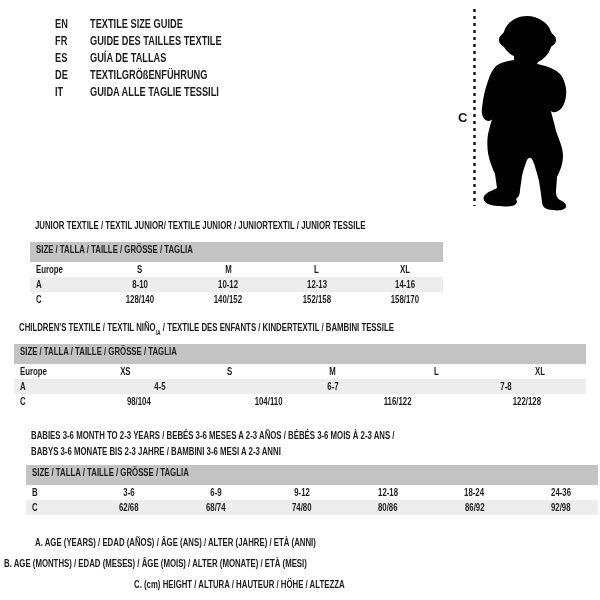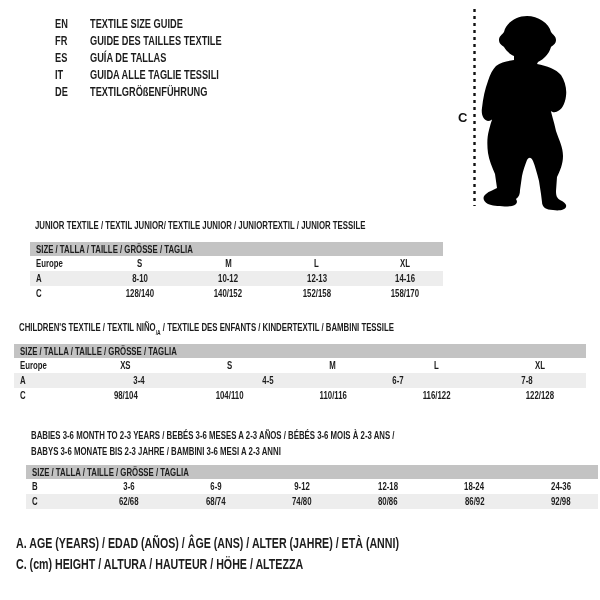--- a/index.html
+++ b/index.html
@@ -11,29 +11,29 @@
   .cxc{transform-origin:50% 50%;}
   
   .langs{position:absolute;left:23px;top:15px;font-size:13px;font-weight:700;}
   .lrow{display:flex;height:17px;line-height:17px;}
   .lcode{width:35px;padding-left:32px;}
   
   .figure{position:absolute;left:450px;top:4px;}
   
   .tbl{position:absolute;font-weight:700;font-size:11px;}
   .ttl{height:16px;line-height:16px;padding-left:5px;}
-  .bar{margin-top:9px;height:14px;line-height:14px;background:var(--bar,#c3c3c3);padding-left:6px;}
+  .bar{margin-top:9px;height:20px;line-height:14px;background:var(--bar,#c3c3c3);padding-left:6px;}
   .tbl.tight .bar{margin-top:6px;}
   .row{display:flex;height:15px;line-height:15px;gap:12px;}
   .row.stripe{background:var(--stripe,#ededed);}
   .cell{text-align:center;}
   .cell.lab{text-align:left;padding-left:6px;flex:none;}
   .sb{font-size:7px;position:relative;top:1px;}
   
-  .legend{position:absolute;left:16px;top:532px;font-size:15px;font-weight:700;}
+  .legend{position:absolute;left:4px;top:532px;font-size:11px;font-weight:700;text-align:right;}
   .legend div{height:21px;line-height:21px;}
 </style>
 </head>
 <body>
 
 <div class="stage" style="--txt: #1c1c1c; --bar: #c3c3c3; --stripe: #ededed;">
 
   <div class="langs">
       <div class="lrow">
      <span class="lcode"><span class="cx">EN</span></span>
@@ -41,26 +41,26 @@
    </div>
       <div class="lrow">
      <span class="lcode"><span class="cx">FR</span></span>
      <span><span class="cx">GUIDE DES TAILLES TEXTILE</span></span>
    </div>
       <div class="lrow">
      <span class="lcode"><span class="cx">ES</span></span>
      <span><span class="cx">GUÍA DE TALLAS</span></span>
    </div>
       <div class="lrow">
+     <span class="lcode"><span class="cx">DE</span></span>
+     <span><span class="cx">TEXTILGRÖßENFÜHRUNG</span></span>
+   </div>
+      <div class="lrow">
      <span class="lcode"><span class="cx">IT</span></span>
      <span><span class="cx">GUIDA ALLE TAGLIE TESSILI</span></span>
-   </div>
-      <div class="lrow">
-     <span class="lcode"><span class="cx">DE</span></span>
-     <span><span class="cx">TEXTILGRÖßENFÜHRUNG</span></span>
    </div>
     </div>
 
   <div class="figure">
     <svg width="125" height="208" viewBox="450 4 125 208">
       <line x1="474.5" y1="9" x2="474.5" y2="206" stroke="#111" stroke-width="2.4" stroke-dasharray="3 4"></line>
       <text x="458" y="122" font-size="13" font-weight="bold" fill="#111">C</text>
       <path fill="#000" d="
         M527,16 C538,16 549,23 551,32 C553,35 556,36 556,40 C556,44 553,45 551,47
         C549,54 544,59 538,62 L537,64 C547,66 556,69 561,75 C565,81 567,89 566,96
@@ -110,30 +110,28 @@
       <div class="row">
         <div class="cell lab" style="width:48px"><span class="cx">Europe</span></div>
         <div class="cell" style="flex:1"><span class="cxc">XS</span></div>
         <div class="cell" style="flex:1"><span class="cxc">S</span></div>
         <div class="cell" style="flex:1"><span class="cxc">M</span></div>
         <div class="cell" style="flex:1"><span class="cxc">L</span></div>
         <div class="cell" style="flex:1"><span class="cxc">XL</span></div>
       </div>
       <div class="row stripe">
         <div class="cell lab" style="width:48px"><span class="cx">A</span></div>
-        <div class="cell" style="flex:1"><span class="cxc">3-4</span></div>
         <div class="cell" style="flex:1"><span class="cxc">4-5</span></div>
         <div class="cell" style="flex:1"><span class="cxc">6-7</span></div>
         <div class="cell" style="flex:1"><span class="cxc">7-8</span></div>
       </div>
       <div class="row">
         <div class="cell lab" style="width:48px"><span class="cx">C</span></div>
         <div class="cell" style="flex:1"><span class="cxc">98/104</span></div>
         <div class="cell" style="flex:1"><span class="cxc">104/110</span></div>
-        <div class="cell" style="flex:1"><span class="cxc">110/116</span></div>
         <div class="cell" style="flex:1"><span class="cxc">116/122</span></div>
         <div class="cell" style="flex:1"><span class="cxc">122/128</span></div>
       </div>
     </div>
   <div class="tbl tight" id="t2" style="left:26px;top:427px;width:572px;">
       <div class="ttl"><span class="cx">BABIES 3-6 MONTH TO 2-3 YEARS / BEBÉS 3-6 MESES A 2-3 AÑOS / BÉBÉS 3-6 MOIS À 2-3 ANS /</span></div>
       <div class="ttl"><span class="cx">BABYS 3-6 MONATE BIS 2-3 JAHRE / BAMBINI 3-6 MESI A 2-3 ANNI</span></div>
       <div class="bar"><span class="cx">SIZE / TALLA / TAILLE / GRÖSSE / TAGLIA</span></div>
       <div class="row">
         <div class="cell lab" style="width:48px"><span class="cx">B</span></div>
@@ -150,16 +148,17 @@
         <div class="cell" style="flex:1"><span class="cxc">68/74</span></div>
         <div class="cell" style="flex:1"><span class="cxc">74/80</span></div>
         <div class="cell" style="flex:1"><span class="cxc">80/86</span></div>
         <div class="cell" style="flex:1"><span class="cxc">86/92</span></div>
         <div class="cell" style="flex:1"><span class="cxc">92/98</span></div>
       </div>
     </div>
 
   <div class="legend">
       <div><span class="cx">A. AGE (YEARS) / EDAD (AÑOS) / ÂGE (ANS) / ALTER (JAHRE) / ETÀ (ANNI)</span></div>
+      <div><span class="cx">B. AGE (MONTHS) / EDAD (MESES) / ÂGE (MOIS) / ALTER (MONATE) / ETÀ (MESI)</span></div>
       <div><span class="cx">C. (cm) HEIGHT / ALTURA / HAUTEUR / HÖHE / ALTEZZA</span></div>
     </div>
 
 </div>
 
 </body></html>

